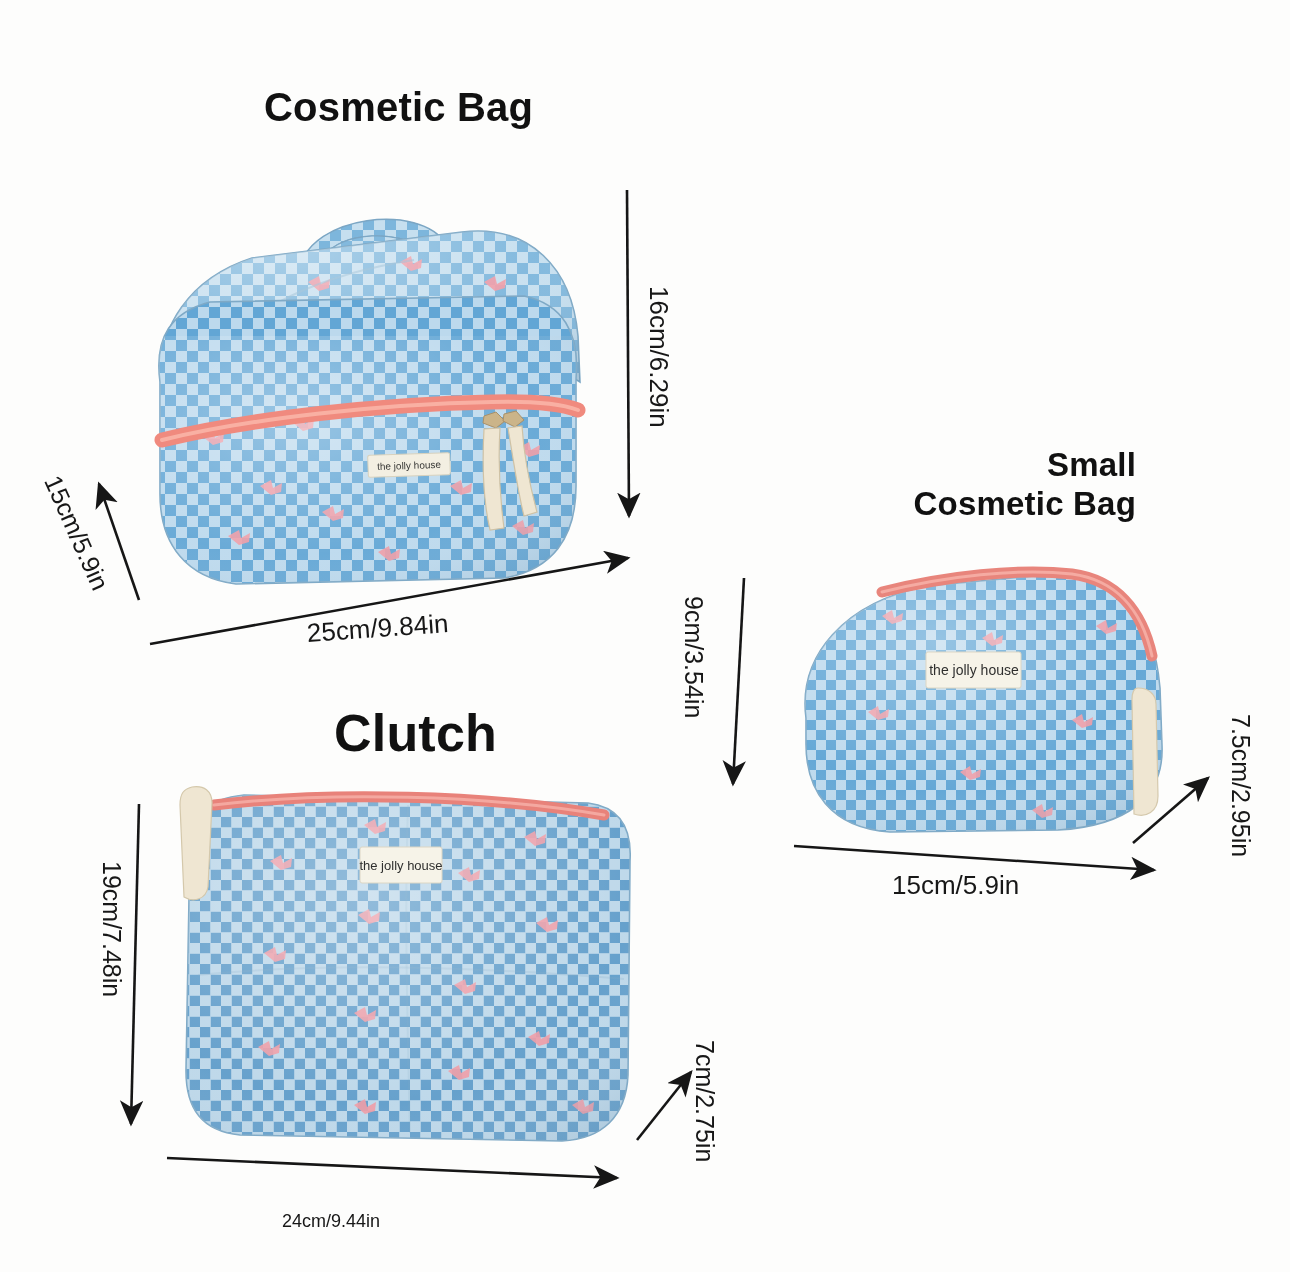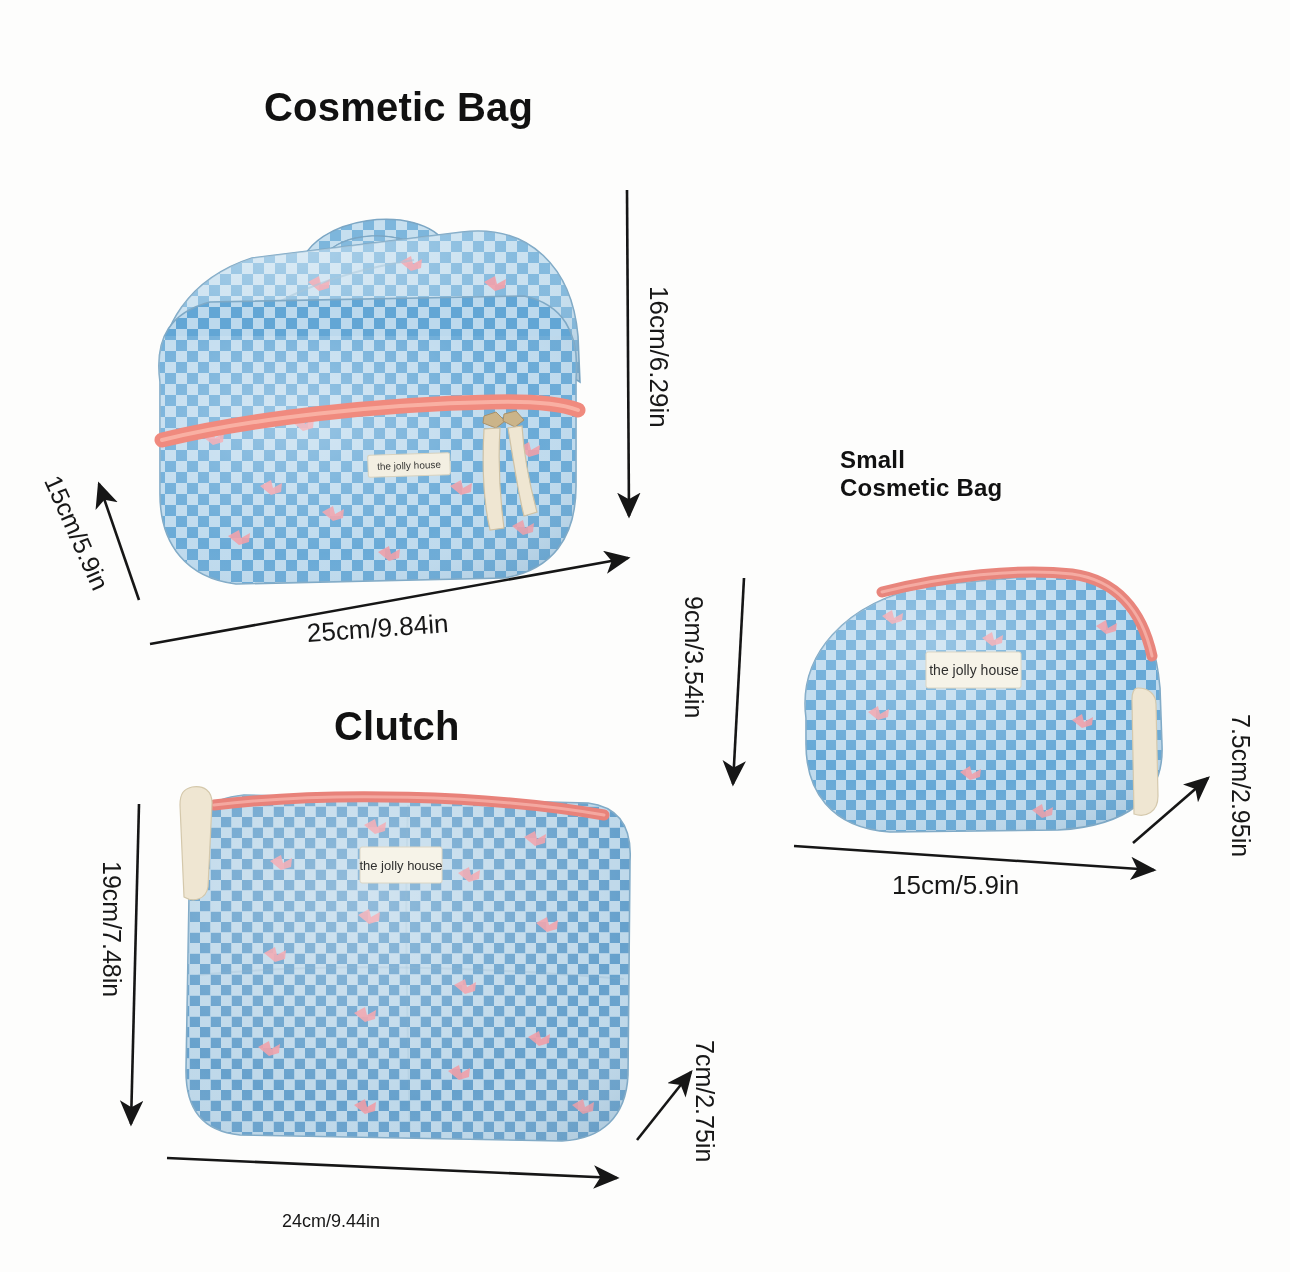--- a/index.html
+++ b/index.html
@@ -23,28 +23,28 @@
   }
 
   
   .heading {
     position: absolute;
     font-weight: bold;
     color: #111111;
     letter-spacing: 0.2px;
     white-space: nowrap;
     line-height: 1.18;
-    text-align: left;
+    text-align: right;
   }
   #title-cosmetic-bag { left: 264px; top: 84px; font-size: 40px; }
   #title-small-bag {
-    left: 840px; top: 446px; font-size: 24px; width: 296px;
+    left: 840px; top: 446px; font-size: 33px; width: 296px;
     white-space: normal;
   }
-  #title-clutch { left: 334px; top: 703px; font-size: 40px; }
+  #title-clutch { left: 334px; top: 703px; font-size: 52px; }
 
   
   .dim {
     position: absolute;
     color: #171717;
     font-size: 25px;
     white-space: nowrap;
     line-height: 1;
   }
   .dim.vert {

